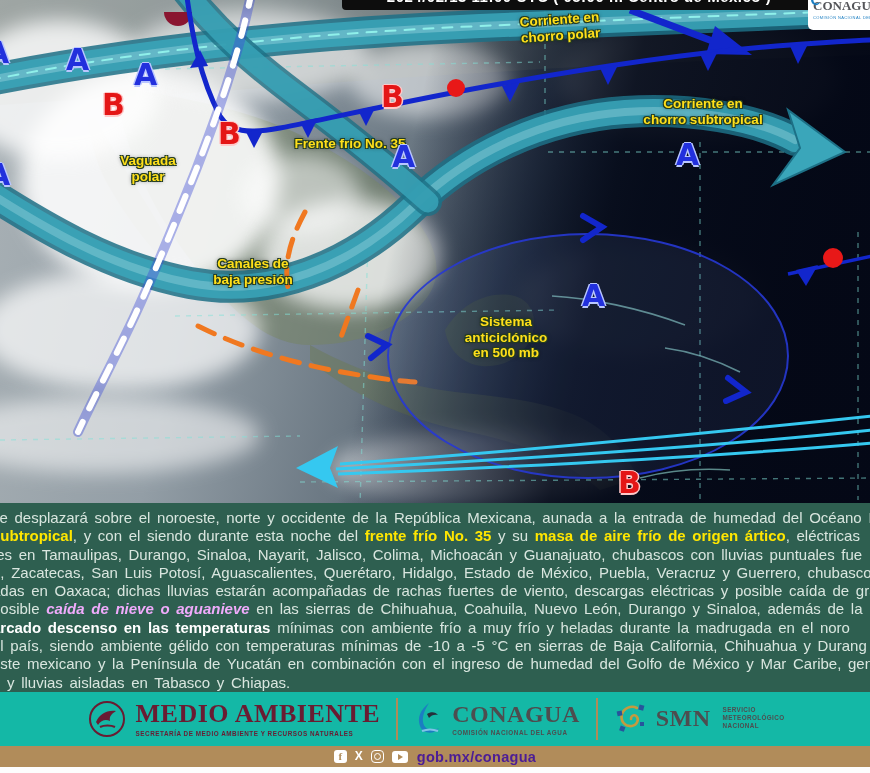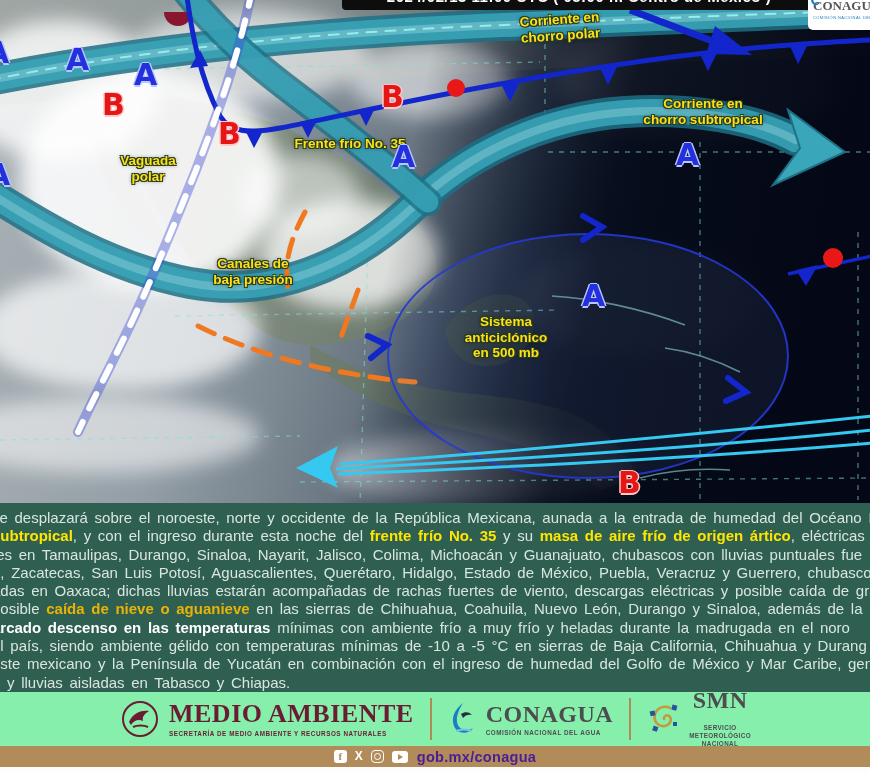--- a/index.html
+++ b/index.html
@@ -30,24 +30,24 @@
   .mark.high { color:#2230dd; text-shadow:-1.5px 0 #b9c6ff,1.5px 0 #b9c6ff,0 -1.5px #b9c6ff,0 1.5px #b9c6ff; }
   .mark.low  { color:#e41616; text-shadow:-1.5px 0 #ffc9c9,1.5px 0 #ffc9c9,0 -1.5px #ffc9c9,0 1.5px #ffc9c9; }
 
   
   .advisory { width:870px; height:189px; background:#2e5f50; overflow:hidden; padding-top:6px; }
   .advisory .line { white-space:nowrap; font-size:15px; line-height:18.3px; color:#d9e6df;
     word-spacing:2.5px; margin-left:-8px; }
   .advisory .p  { color:#d9e6df; }
   .advisory .y  { color:#ffe600; font-weight:bold; }
   .advisory .b  { color:#ffffff; font-weight:bold; }
-  .advisory .bi { color:#eab308; font-weight:bold; }
+  .advisory .bi { color:#f0abfc; font-weight:bold; font-style:italic; }
 
   
-  .footer { width:870px; height:54px; background:#86efac; display:flex; align-items:center; justify-content:center; gap:16px; }
+  .footer { width:870px; height:54px; background:#14b8a6; display:flex; align-items:center; justify-content:center; gap:16px; }
   .brand { display:flex; align-items:center; gap:8px; }
   .brand .txt { display:flex; flex-direction:column; }
   .maroon { color:#691c32; }
   .gray   { color:#4d4d4f; }
   .brand .title { font-family:"Liberation Serif",serif; font-weight:bold; font-size:26px; line-height:1; letter-spacing:.5px; }
   .brand .title.sm { font-size:24px; }
   .brand .subtitle { font-size:6.3px; font-weight:bold; letter-spacing:.55px; margin-top:3px; }
   .brand .sub-stack { font-size:6.3px; font-weight:bold; letter-spacing:.4px; line-height:1.25; align-self:flex-end; margin-bottom:2px; }
   .divider { width:2px; height:42px; background:#b08b57; }
 
@@ -231,21 +231,21 @@
         <div class="mark high" style="left: 582px; top: 281px;">A</div>
         <div class="mark low" style="left: 102px; top: 90px;">B</div>
         <div class="mark low" style="left: 218px; top: 119px;">B</div>
         <div class="mark low" style="left: 381px; top: 82px;">B</div>
         <div class="mark low" style="left: 618px; top: 468px;">B</div>
       </div>
   </div>
 
   <div class="advisory" id="advisory">
       <div class="line"><span class="p">se desplazará sobre el noroeste, norte y occidente de la República Mexicana, aunada a la entrada de humedad del Océano Pac</span></div>
-      <div class="line"><span class="y">subtropical</span><span class="p">, y con el ingreso durante esta noche del </span><span class="y">frente frío No. 35</span><span class="p"> y su </span><span class="y">masa de aire frío de origen ártico</span><span class="p">, eléctricas</span></div>
+      <div class="line"><span class="y">subtropical</span><span class="p">, y con el siendo durante esta noche del </span><span class="y">frente frío No. 35</span><span class="p"> y su </span><span class="y">masa de aire frío de origen ártico</span><span class="p">, eléctricas</span></div>
       <div class="line"><span class="p">tes en Tamaulipas, Durango, Sinaloa, Nayarit, Jalisco, Colima, Michoacán y Guanajuato, chubascos con lluvias puntuales fue</span></div>
       <div class="line"><span class="p">n, Zacatecas, San Luis Potosí, Aguascalientes, Querétaro, Hidalgo, Estado de México, Puebla, Veracruz y Guerrero, chubascos en</span></div>
       <div class="line"><span class="p">adas en Oaxaca; dichas lluvias estarán acompañadas de rachas fuertes de viento, descargas eléctricas y posible caída de graniz</span></div>
       <div class="line"><span class="p">posible </span><span class="bi">caída de nieve o aguanieve</span><span class="p"> en las sierras de Chihuahua, Coahuila, Nuevo León, Durango y Sinaloa, además de la </span></div>
       <div class="line"><span class="b">arcado descenso en las temperaturas</span><span class="p"> mínimas con ambiente frío a muy frío y heladas durante la madrugada en el noro</span></div>
       <div class="line"><span class="p">el país, siendo ambiente gélido con temperaturas mínimas de -10 a -5 °C en sierras de Baja California, Chihuahua y Durang</span></div>
       <div class="line"><span class="p">este mexicano y la Península de Yucatán en combinación con el ingreso de humedad del Golfo de México y Mar Caribe, gene</span></div>
       <div class="line"><span class="p">n y lluvias aisladas en Tabasco y Chiapas.</span></div>
     </div>
 
@@ -279,21 +279,21 @@
     <div class="divider"></div>
 
     <div class="brand">
       <svg width="34" height="34" viewBox="0 0 34 34">
         <path d="M17,17 C17,13 21,12 23,15 C25,18 23,23 18,24 C11,25 6,19 8,12 C10,6 17,3 23,6" fill="none" stroke="#c49a3f" stroke-width="2.6" stroke-linecap="round"></path>
         <rect x="25" y="3" width="5" height="5" fill="#27549c" transform="rotate(15 27 5)"></rect>
         <rect x="3" y="9" width="5" height="5" fill="#27549c" transform="rotate(-12 5 11)"></rect>
         <rect x="6" y="24" width="5" height="5" fill="#27549c" transform="rotate(20 8 26)"></rect>
         <rect x="26" y="20" width="4" height="4" fill="#27549c"></rect>
       </svg>
-      <div class="txt" style="flex-direction:column; gap:12px;text-align:center;">
+      <div class="txt" style="flex-direction:row; gap:12px;">
         <span class="title sm gray">SMN</span>
         <span class="sub-stack gray" id="smn-sub">
             <div>SERVICIO</div>
             <div>METEOROLÓGICO</div>
             <div>NACIONAL</div>
           </span>
       </div>
     </div>
   </div>
 

